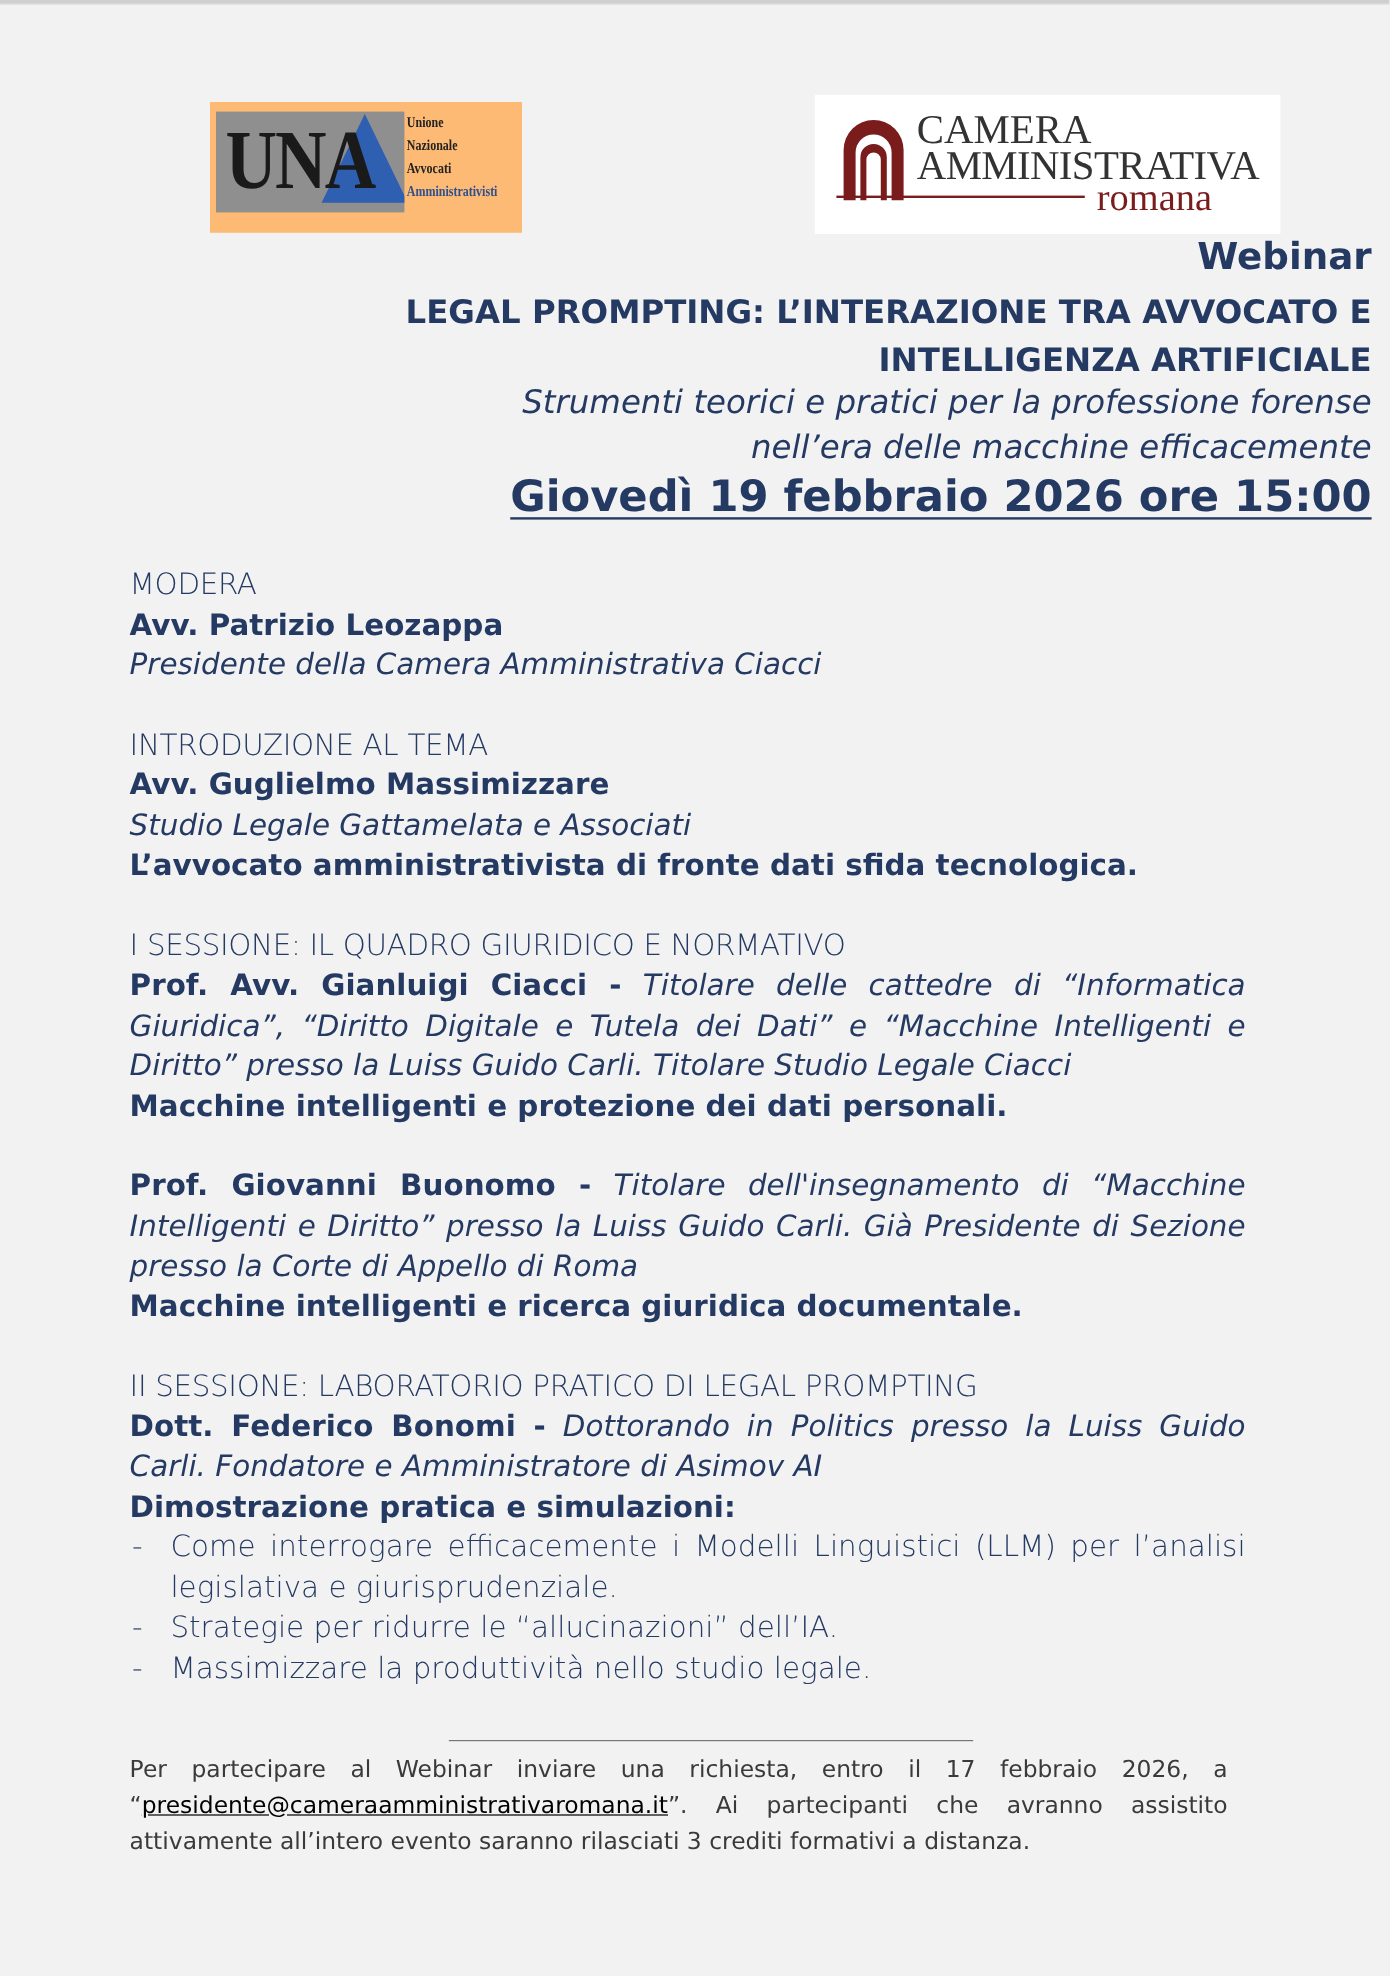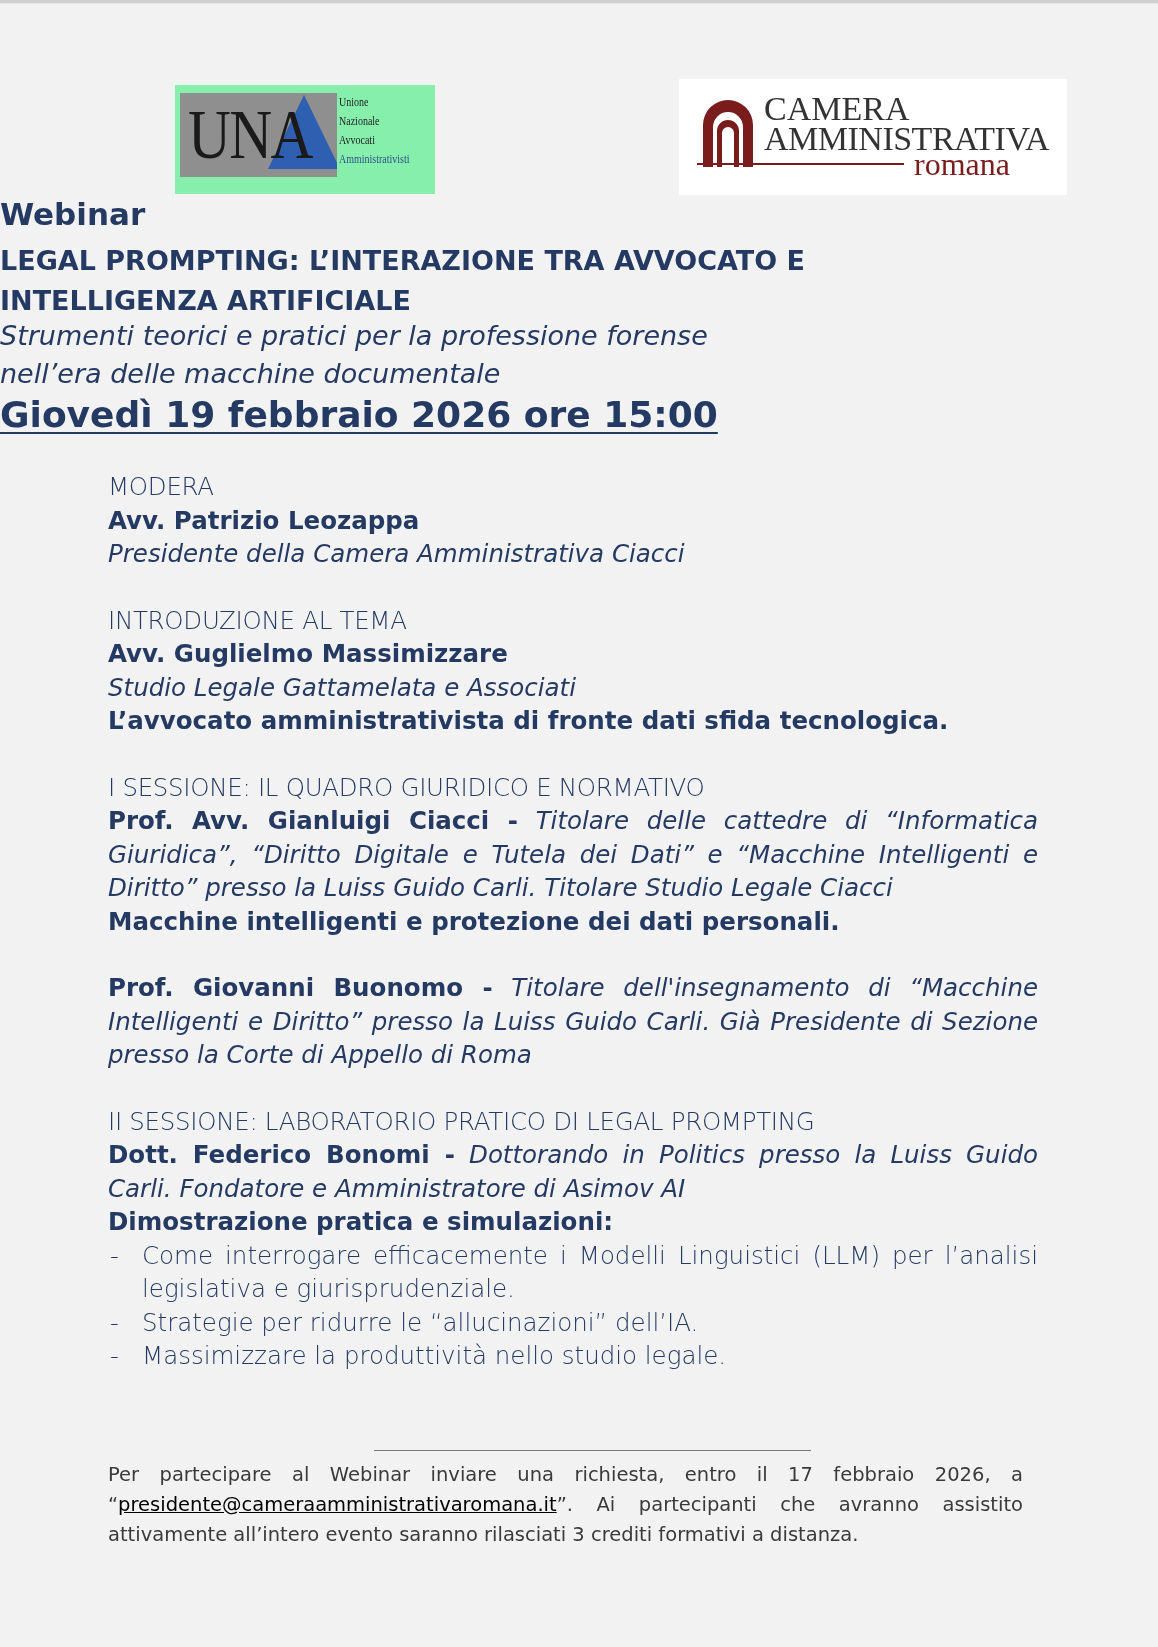--- a/index.html
+++ b/index.html
@@ -3,36 +3,36 @@
 <meta charset="utf-8">
 <style>
   html, body { margin:0; padding:0; }
   body {
     width:1158px; height:1647px; background:#f2f2f2; position:relative; overflow:hidden;
     font-family:"DejaVu Sans", sans-serif; color:#253a63;
   }
   .topbar { position:absolute; left:0; top:0; width:1158px; height:3px; background:#cfcfcf; border-bottom:1px solid #e6e6e6; }
 
   
-  .logo-una { position:absolute; left:175px; top:85px; width:260px; height:109px; background:#86efac; }
+  .logo-una { position:absolute; left:175px; top:85px; width:260px; height:109px; background:#fdba74;font-weight:bold; }
   .una-box { position:absolute; left:5px; top:8px; width:157px; height:84px; background:#8f8f8f; overflow:hidden; }
   .una-text { position:absolute; left:8px; top:4px; font-family:"Liberation Serif", serif; font-size:70px; line-height:76px; color:#1a1a1a; letter-spacing:-2px; transform:scaleX(0.85); transform-origin:left; }
   .una-a { position:absolute; left:88px; top:2px; width:0; height:0; border-left:36px solid transparent; border-right:36px solid transparent; border-bottom:74px solid #2f5fb0; }
   .una-side { position:absolute; left:164px; top:8px; font-family:"Liberation Serif", serif; font-size:12.5px; line-height:19px; color:#222; transform:scaleX(0.8); transform-origin:left; }
   .una-side .blue { color:#2f4f8f; }
 
   .logo-camera { position:absolute; left:679px; top:79px; width:388px; height:116px; background:#fff; }
   .arch { position:absolute; left:20px; top:16px; width:58px; height:72px; }
   .cam-l1 { position:absolute; left:85px; top:14px; font-family:"Liberation Serif", serif; font-size:34px; line-height:32px; color:#333; }
   .cam-l2 { position:absolute; left:85px; top:44px; font-family:"Liberation Serif", serif; font-size:34px; line-height:32px; color:#333; letter-spacing:-0.5px; }
   .cam-line { position:absolute; left:18px; top:84px; width:207px; height:2px; background:#7a1c1c; }
   .cam-l3 { position:absolute; left:235px; top:70px; font-family:"Liberation Serif", serif; font-size:32px; line-height:30px; color:#7a1c1c; }
 
   
-  .center { position:absolute; left:0; width:1143px; text-align:left; }
+  .center { position:absolute; left:0; width:1143px; text-align:right; }
   .h-webinar { top:196px; font-size:31px; font-weight:bold; }
   .h-title { top:241px; font-size:27px; font-weight:bold; line-height:40px; }
   .h-sub { top:317px; font-size:27px; font-style:italic; line-height:38px; font-weight:300; }
   .h-date { top:394px; font-size:36px; font-weight:bold; }
   .h-date span { text-decoration:underline; text-decoration-thickness:2px; text-underline-offset:5px; }
 
   
   .content { position:absolute; left:108px; top:470px; width:930px; font-size:24.5px; line-height:33.5px; }
   .sec-label { font-weight:300; letter-spacing:-0.3px; }
   .name { font-weight:bold; }
@@ -77,21 +77,21 @@
   <div class="cam-l3">romana</div>
 </div>
 
 <div class="center h-webinar">Webinar</div>
 <div class="center h-title">
   <div>LEGAL PROMPTING: L’INTERAZIONE TRA AVVOCATO E</div>
   <div>INTELLIGENZA ARTIFICIALE</div>
 </div>
 <div class="center h-sub">
   <div>Strumenti teorici e pratici per la professione forense</div>
-  <div>nell’era delle macchine documentale</div>
+  <div>nell’era delle macchine efficacemente</div>
 </div>
 <div class="center h-date"><span>Giovedì 19 febbraio 2026 ore 15:00</span></div>
 
 <div class="content">
   <div>
     <div class="sec-label">MODERA</div>
     <div class="name">Avv. Patrizio Leozappa</div>
     <div class="role">Presidente della Camera Amministrativa Ciacci</div>
   </div>
   <div class="gap"></div>
@@ -107,20 +107,21 @@
     <div class="justify">
       <span class="name">Prof. Avv. Gianluigi Ciacci -</span>
       <span class="role">Titolare delle cattedre di “Informatica Giuridica”, “Diritto Digitale e Tutela dei Dati” e “Macchine Intelligenti e Diritto” presso la Luiss Guido Carli. Titolare Studio Legale Ciacci</span>
     </div>
     <div class="topic">Macchine intelligenti e protezione dei dati personali.</div>
     <div class="gap"></div>
     <div class="justify">
       <span class="name">Prof. Giovanni Buonomo -</span>
       <span class="role">Titolare dell'insegnamento di “Macchine Intelligenti e Diritto” presso la Luiss Guido Carli. Già Presidente di Sezione presso la Corte di Appello di Roma</span>
     </div>
+    <div class="topic">Macchine intelligenti e ricerca giuridica documentale.</div>
   </div>
   <div class="gap"></div>
   <div>
     <div class="sec-label">II SESSIONE: LABORATORIO PRATICO DI LEGAL PROMPTING</div>
     <div class="justify">
       <span class="name">Dott. Federico Bonomi -</span>
       <span class="role">Dottorando in Politics presso la Luiss Guido Carli. Fondatore e Amministratore di Asimov AI</span>
     </div>
     <div class="topic">Dimostrazione pratica e simulazioni:</div>
     <ul class="bullets">

